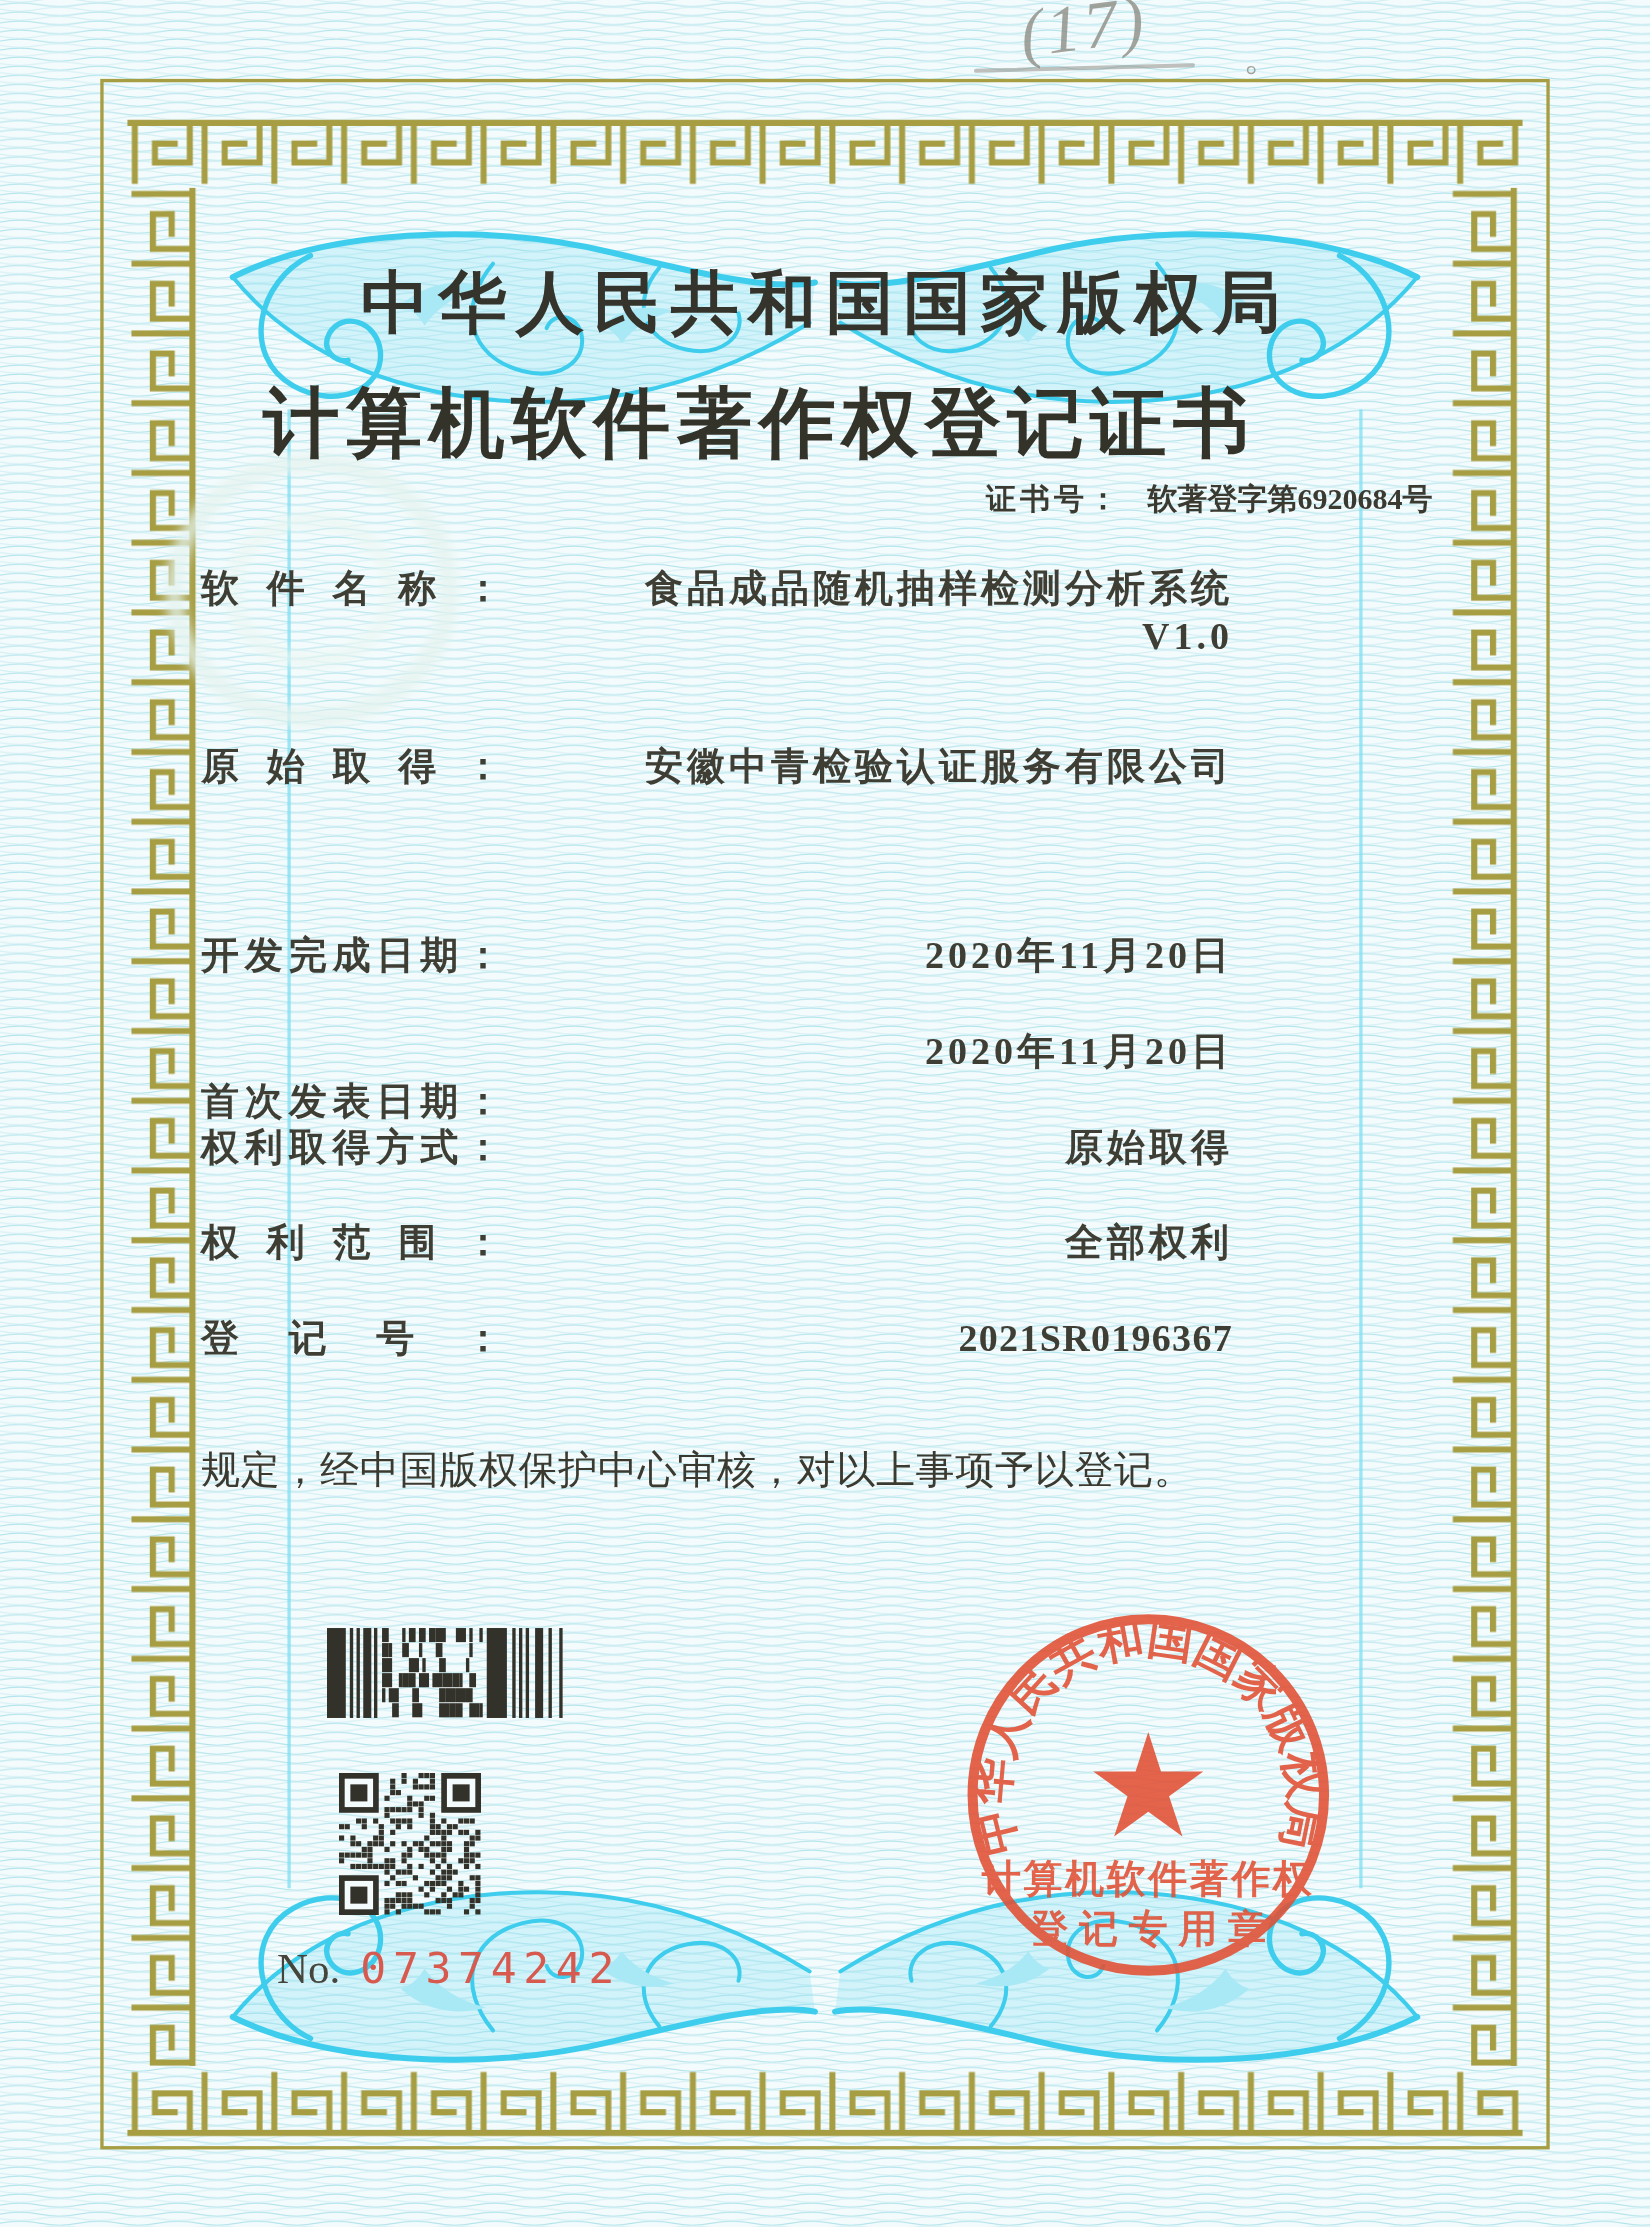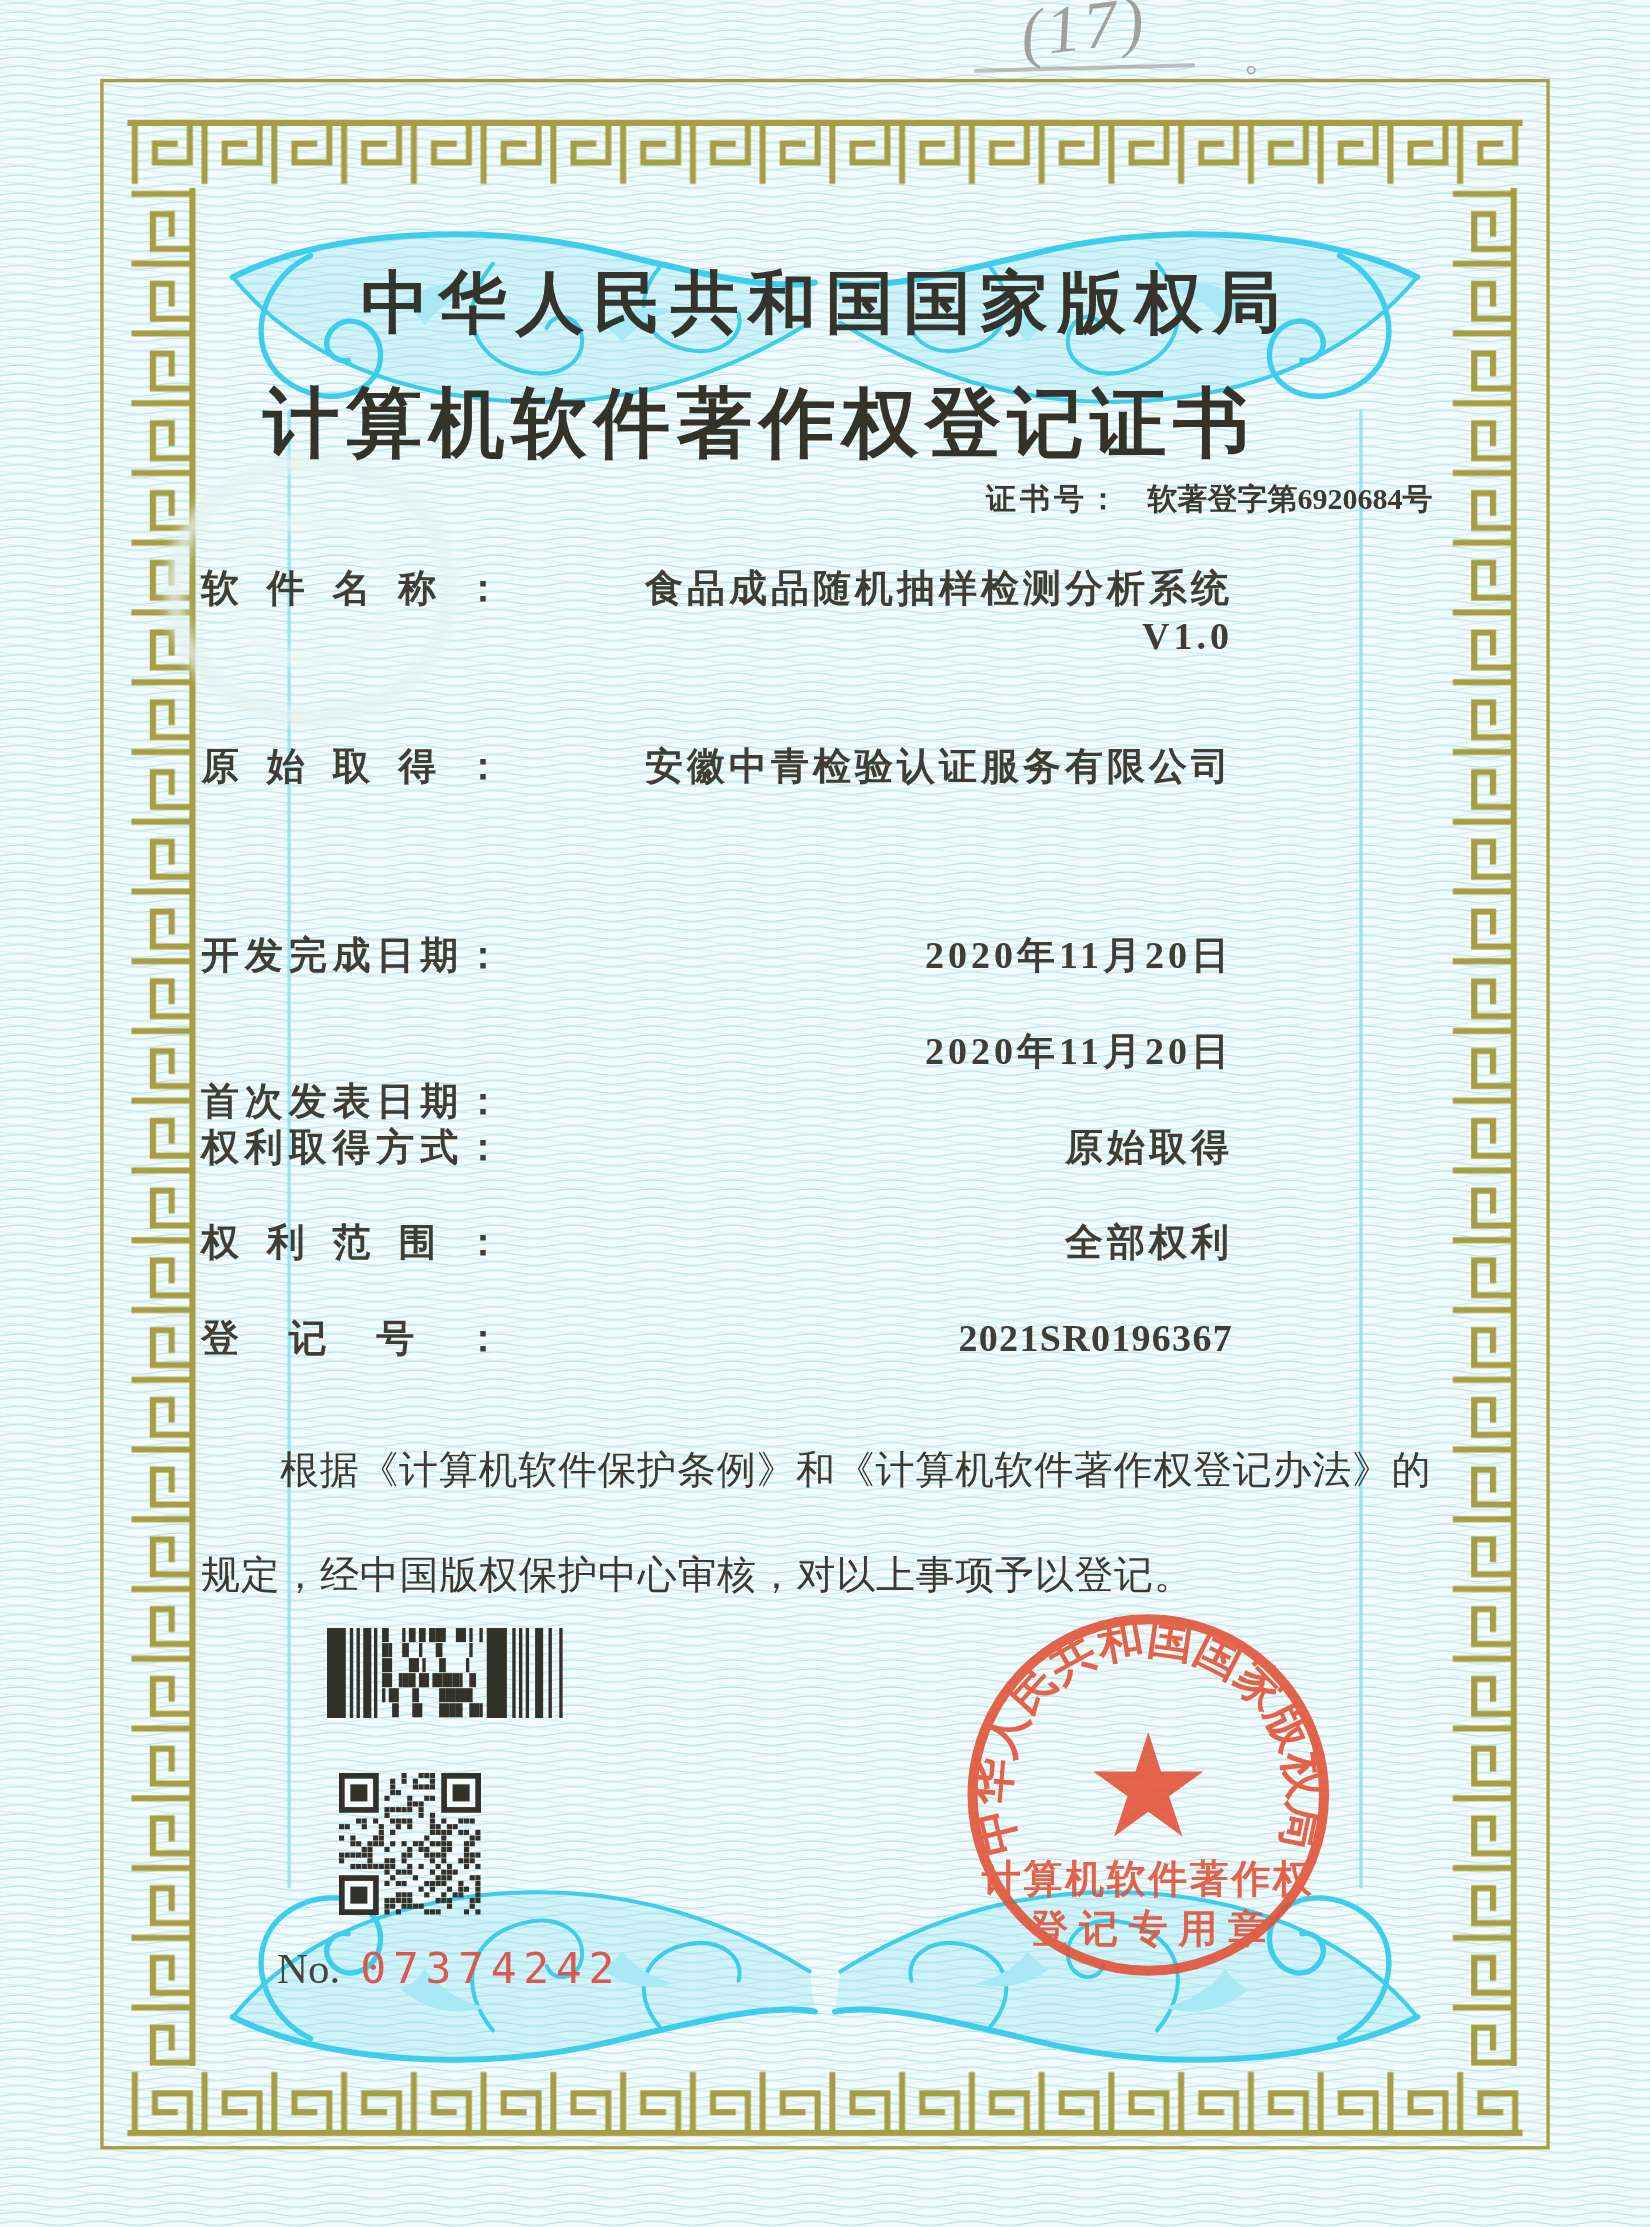--- a/index.html
+++ b/index.html
@@ -165,21 +165,20 @@
   <div class="row-label" style="top:1123px">权利取得方式：</div>
   <div class="row-value" style="top:1123px">原始取得</div>
 
   <div class="row-label" style="top:1218px">权利范围：</div>
   <div class="row-value" style="top:1218px">全部权利</div>
 
   <div class="row-label" style="top:1314px">登记号：</div>
   <div class="row-value" style="top:1314px; letter-spacing:1.3px;">2021SR0196367</div>
 
   <div class="statement">
-    <span class="ln1">根据《计算机软件保护条例》和《计算机软件著作权登记办法》的</span>
     <span class="ln2">规定，经中国版权保护中心审核，对以上事项予以登记。</span>
   </div>
 
   <svg id="barcode-svg" width="243" height="90" viewBox="0 0 362 134">
     <g id="barcode-bars" fill="#32322a">
         <rect x="0" y="0" width="28" height="134"></rect>
         <rect x="34" y="0" width="5" height="134"></rect>
         <rect x="44" y="0" width="5" height="134"></rect>
         <rect x="54" y="0" width="12" height="134"></rect>
         <rect x="70" y="0" width="5" height="134"></rect>

